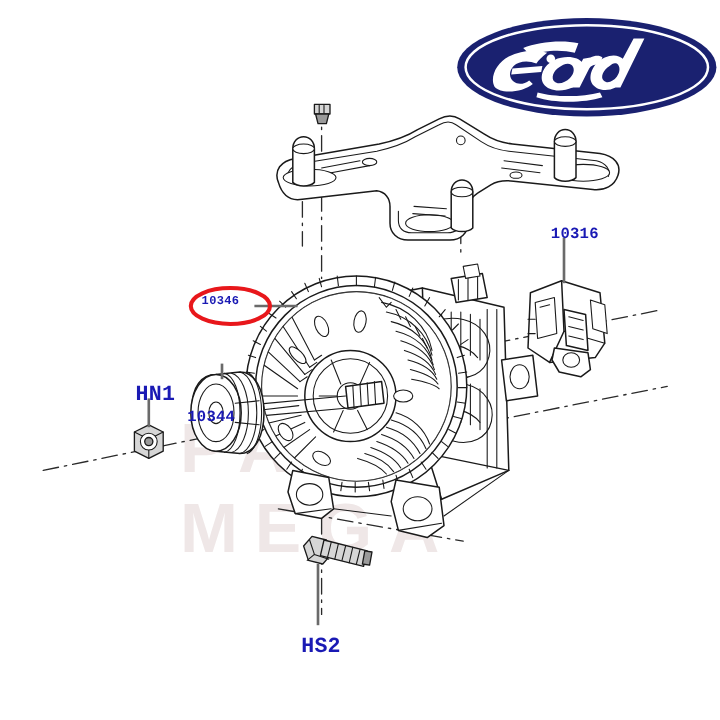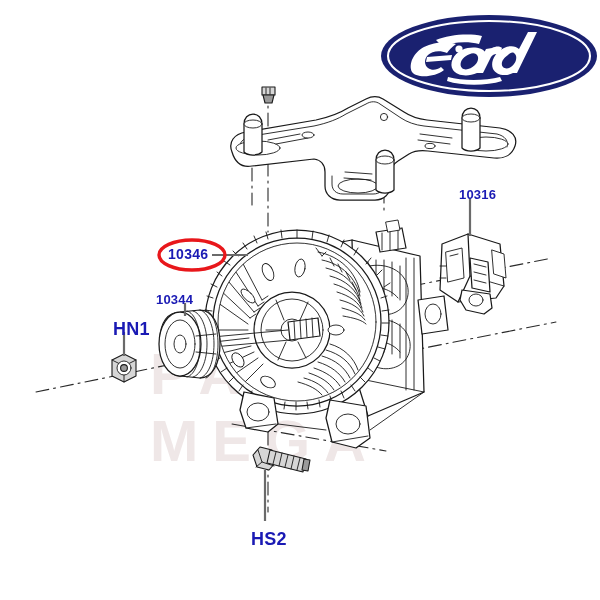--- a/index.html
+++ b/index.html
@@ -1,24 +1,24 @@
 <!DOCTYPE html>
 <html><head>
 <meta charset="utf-8">
 <style>
   html,body{margin:0;padding:0;background:#fff;}
   body{width:600px;height:600px;overflow:hidden;
        font-family:"Liberation Sans",sans-serif;}
   #stage{position:relative;width:600px;height:600px;background:#ffffff;}
   #stage svg{position:absolute;left:0;top:0;}
-  .lbl{position:absolute;font-family:Liberation Sans, sans-serif;
+  .lbl{position:absolute;font-family:Liberation Mono, monospace;
        font-weight:bold;color:#1a1ab4;white-space:nowrap;}
-  .lbl-10346{font-size:14px;letter-spacing:.3px;}
+  .lbl-10346{font-size:10px;letter-spacing:.3px;}
   .lbl-10316{font-size:13px;letter-spacing:.2px;}
-  .lbl-10344{font-size:13px;letter-spacing:.2px;}
+  .lbl-10344{font-size:13px;letter-spacing:.2px;margin-top:48px;}
   .lbl-hn1{font-size:18px;letter-spacing:.2px;}
   .lbl-hs2{font-size:18px;letter-spacing:.2px;}
   .wm{position:absolute;font-family:"Liberation Sans",sans-serif;
       font-weight:bold;color:#efe7e7;font-size:58px;letter-spacing:14px;
       user-select:none;}
 </style>
 </head>
 <body>
 
 <div id="stage">

